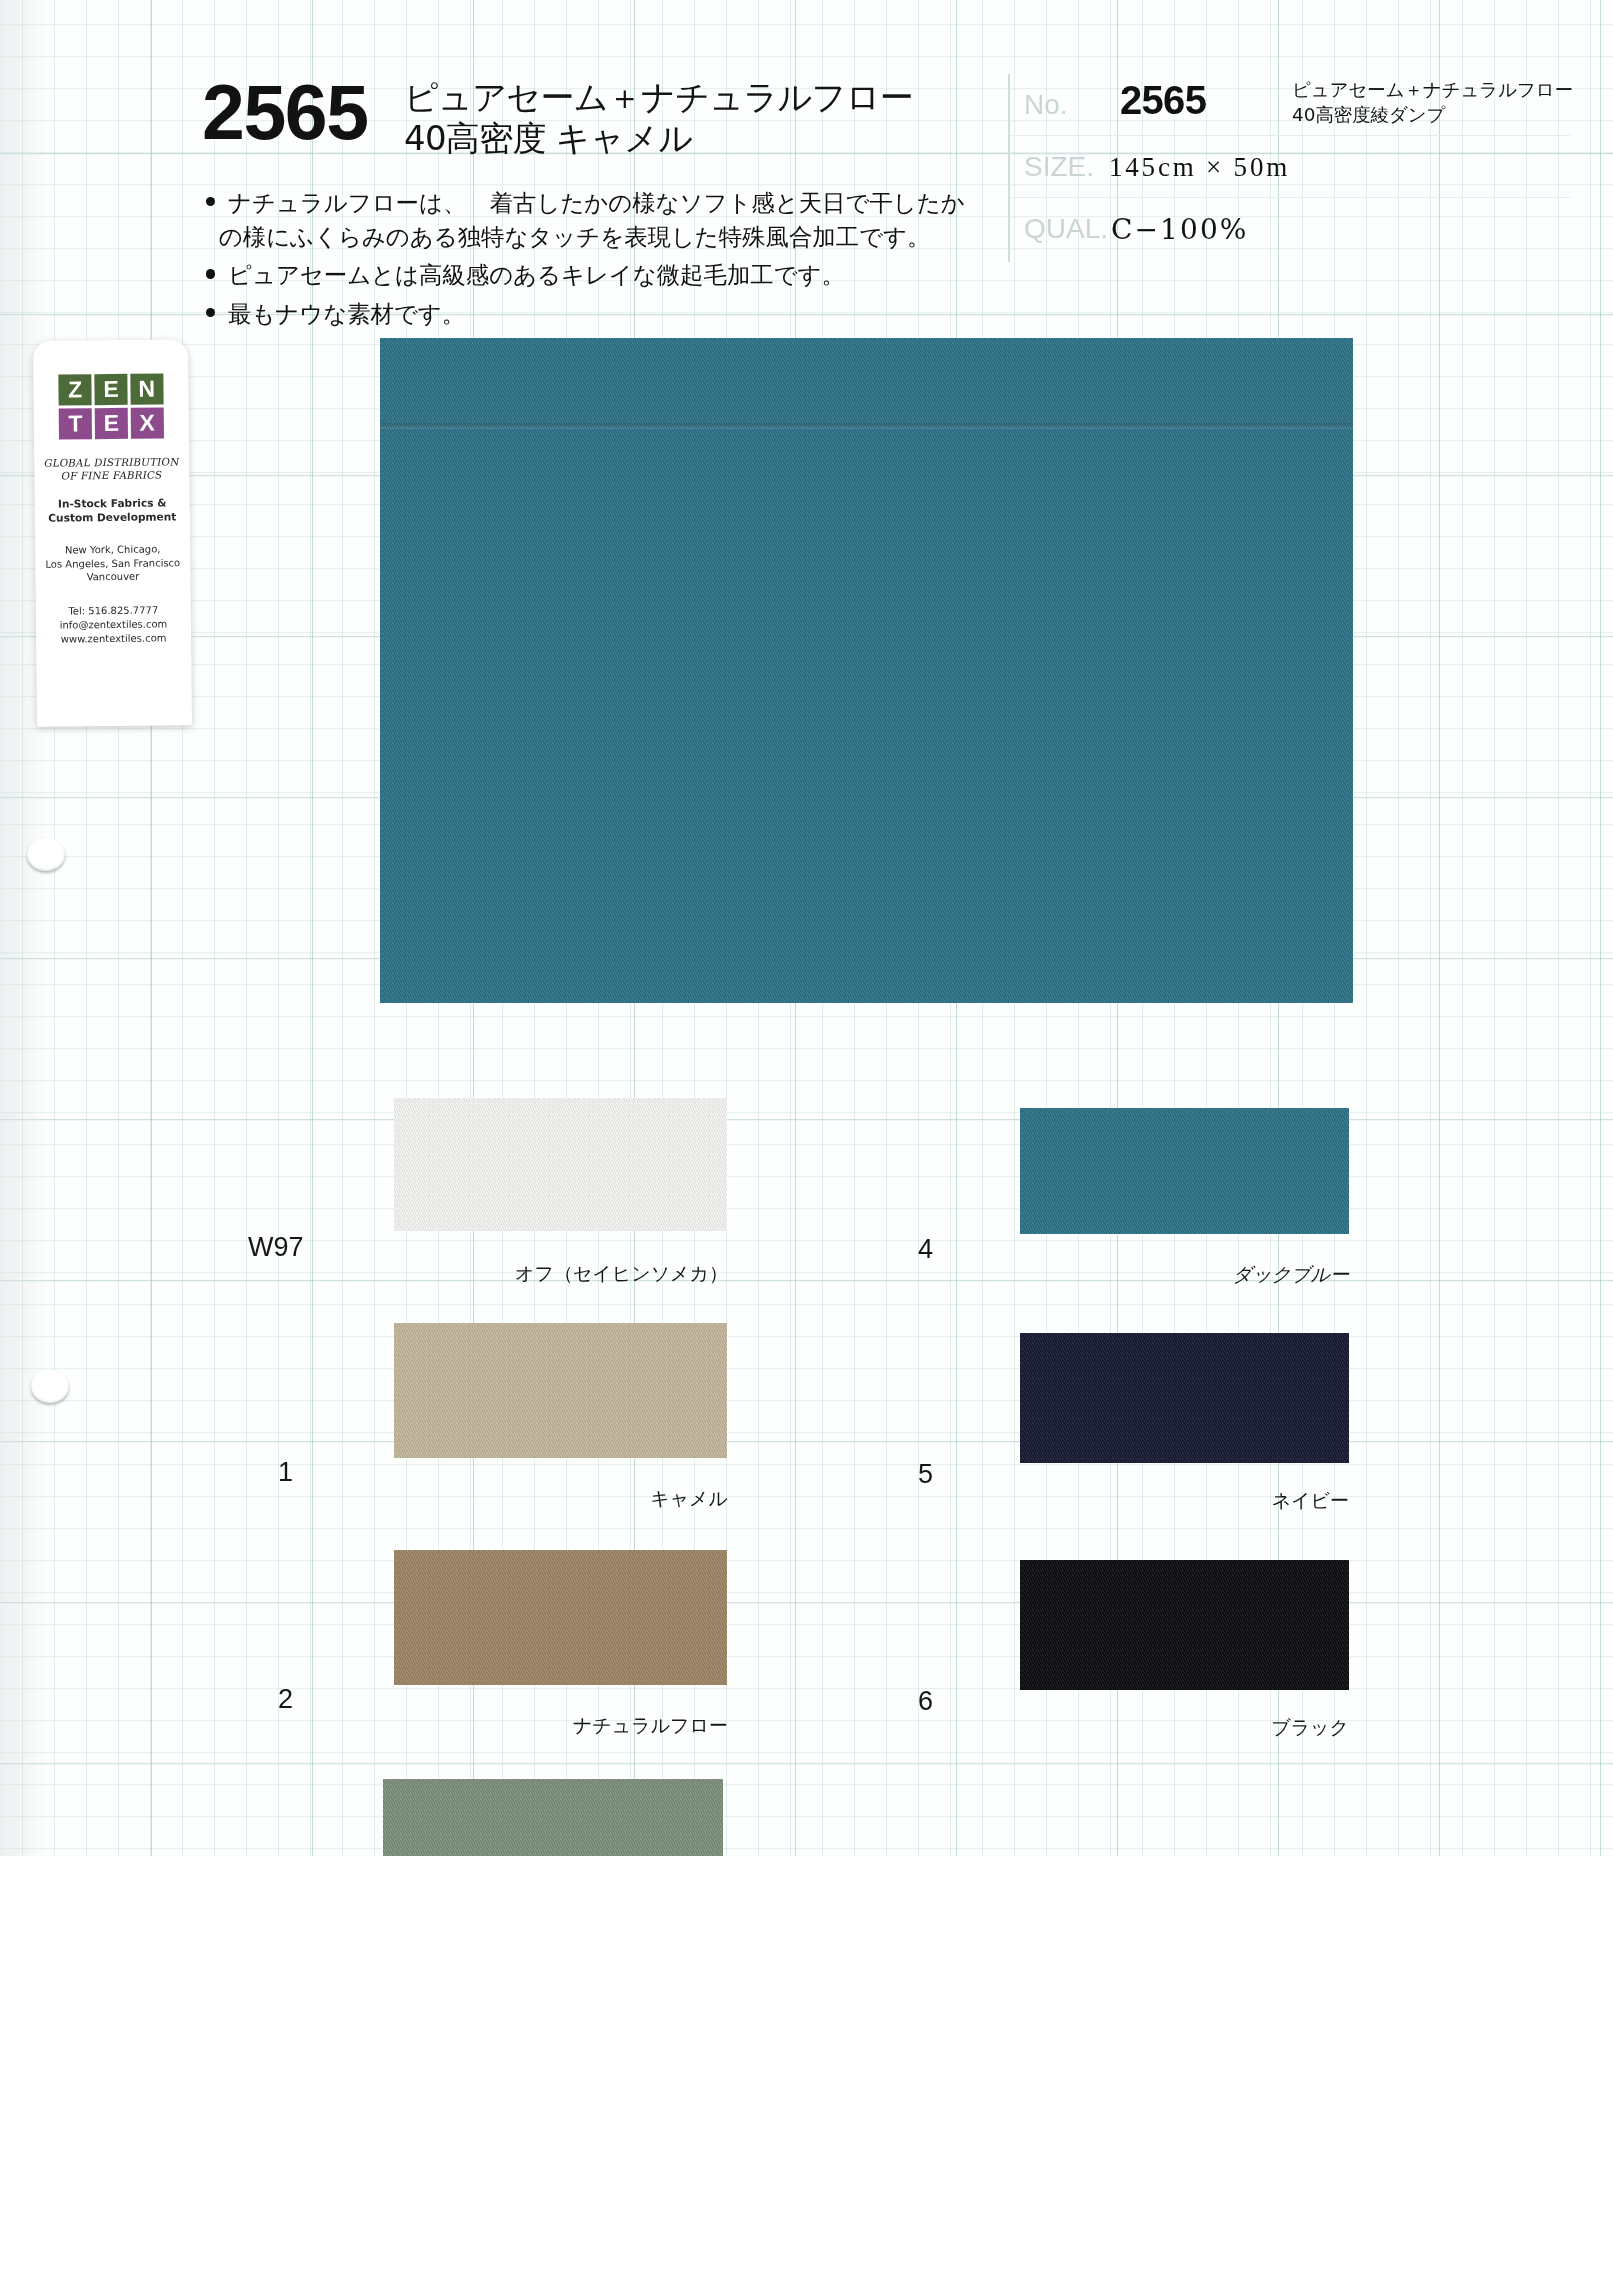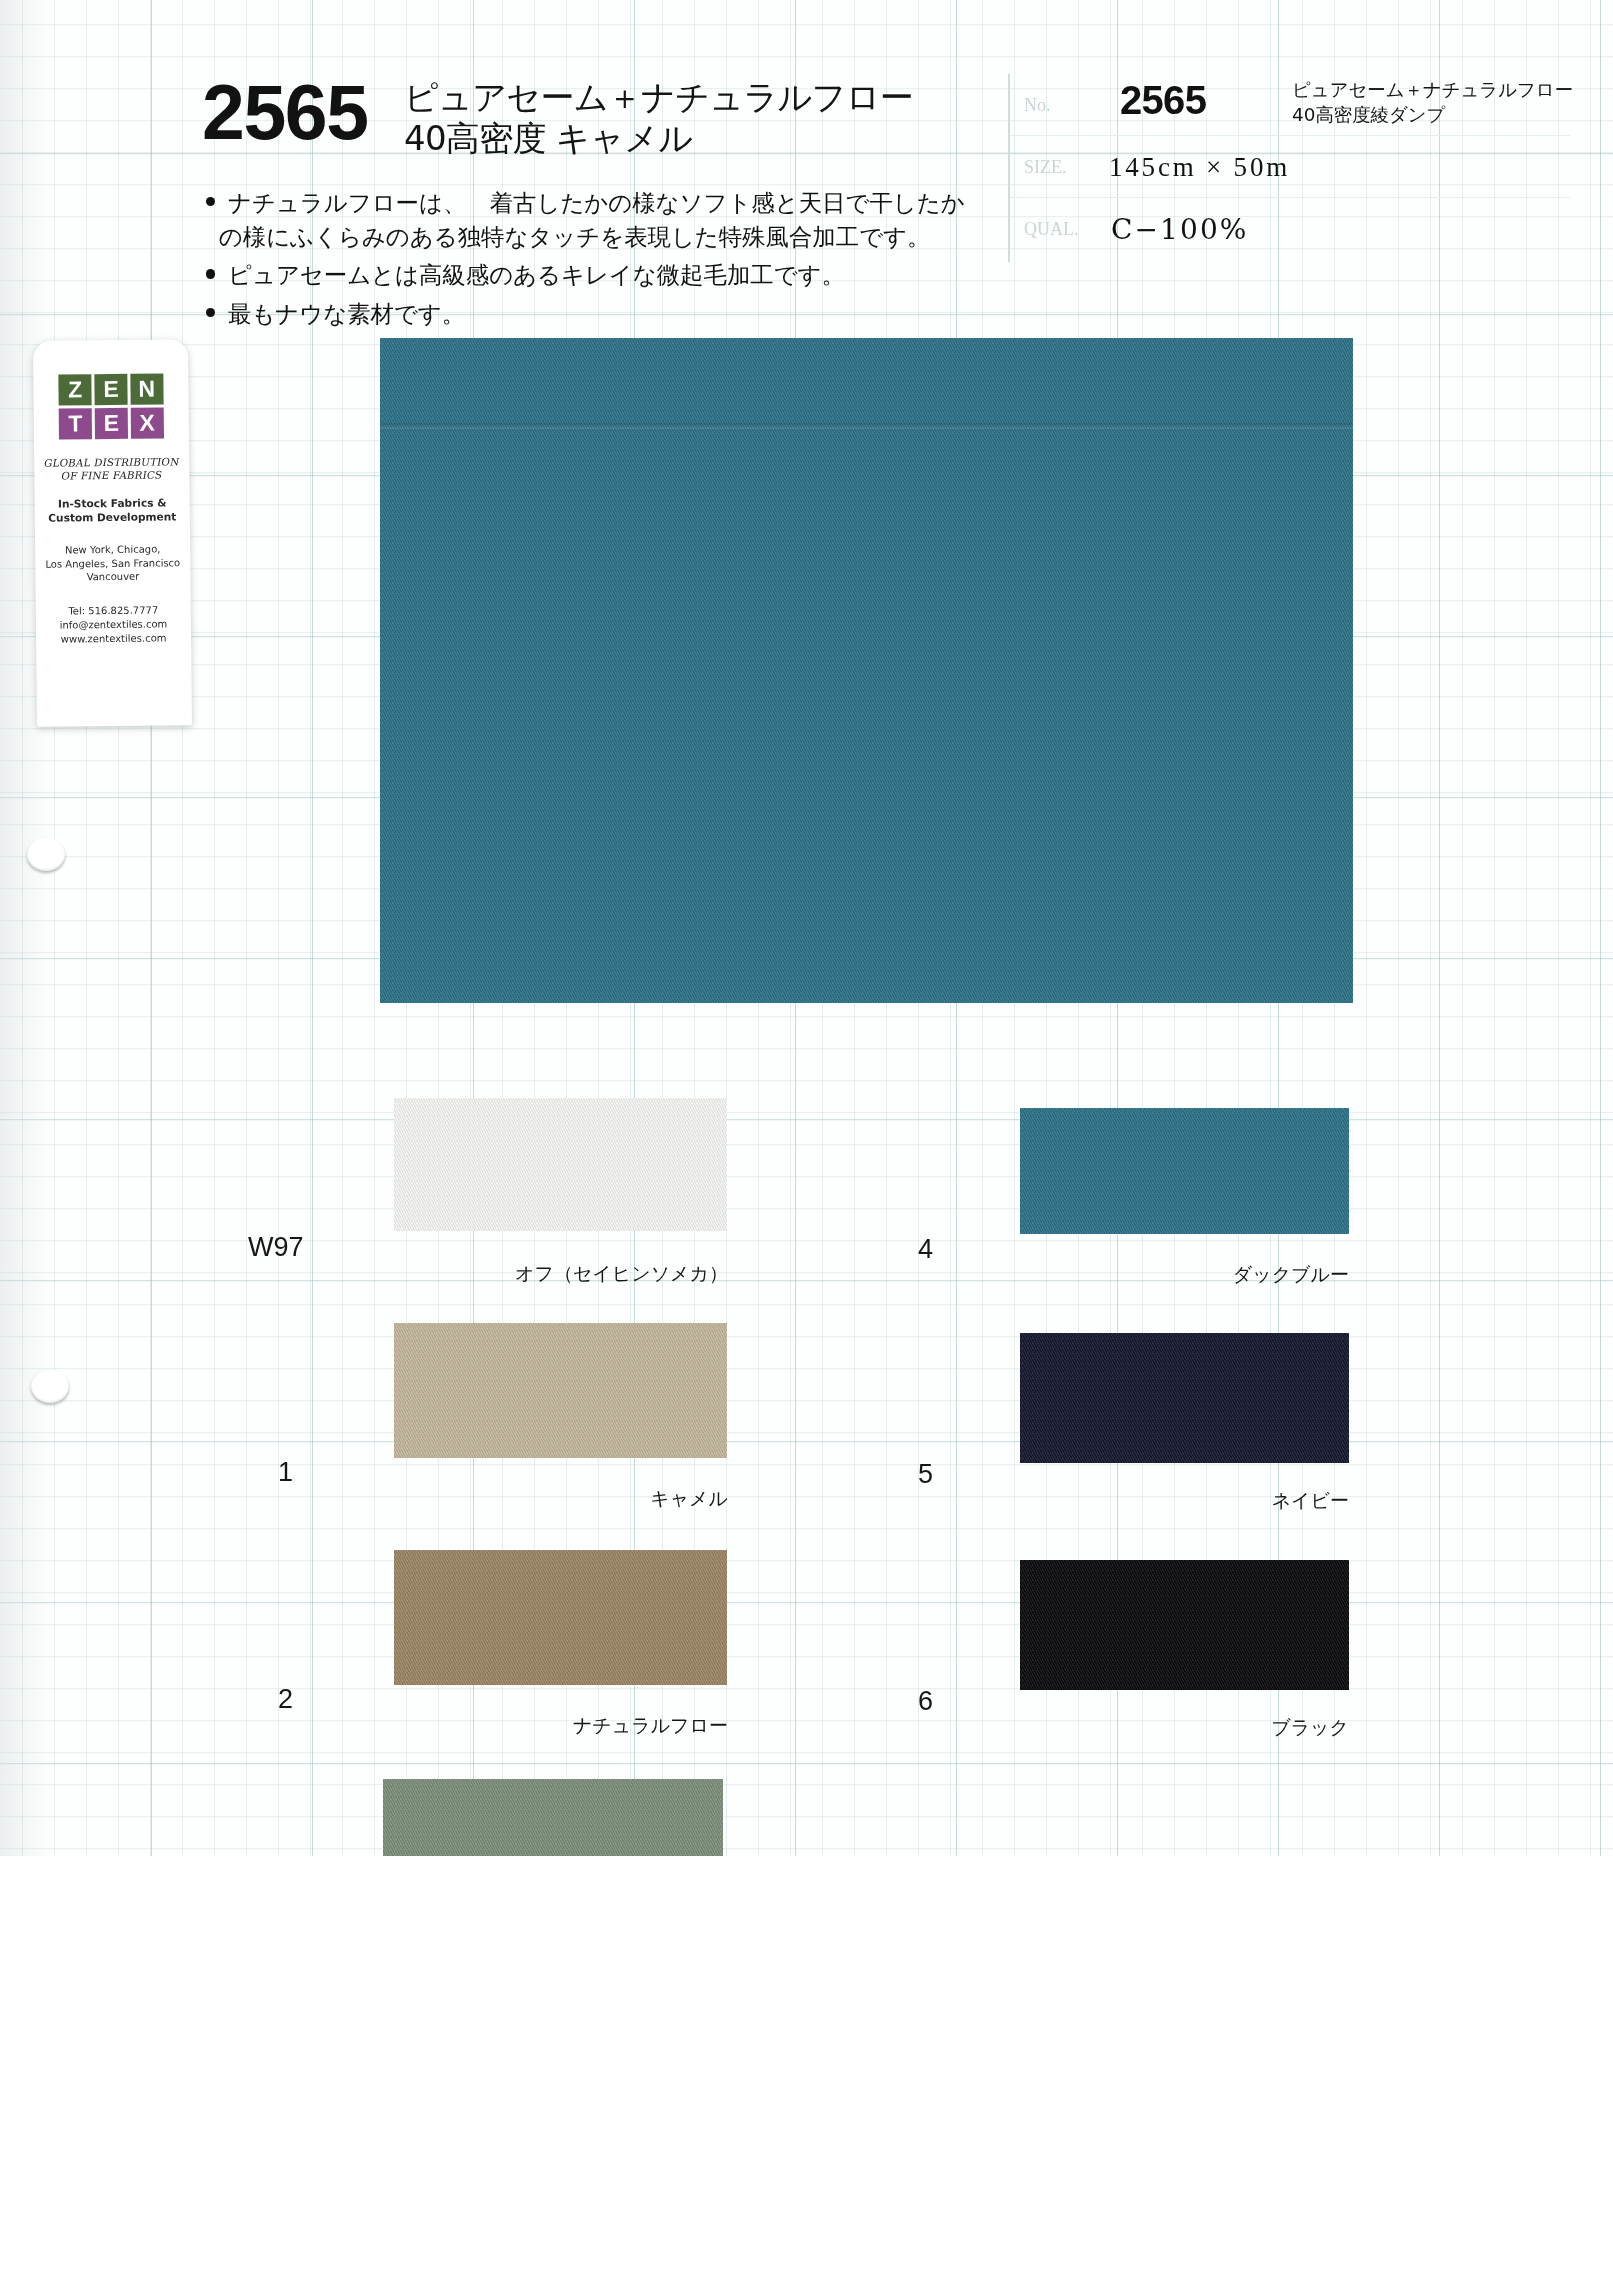--- a/index.html
+++ b/index.html
@@ -82,22 +82,22 @@
     background:rgba(255,255,255,.0);
   }
   .spec-row{
     position:relative;height:62px;
     border-bottom:1.4px solid #e4eeed;
     box-sizing:border-box;
   }
   .spec-row:last-child{border-bottom:none;}
   .spec-label{
     position:absolute;left:14px;top:50%;transform:translateY(-50%);
-    font-size:18px;color:#c9d6d5;letter-spacing:0px;
-    font-family:Liberation Serif, serif;
+    font-size:28px;color:#c9d6d5;letter-spacing:0px;
+    font-family:Liberation Sans, sans-serif;
   }
   #spec-no-value{
     position:absolute;left:110px;top:4.3px;
     font-family:"Liberation Sans",sans-serif;
     font-weight:bold;font-size:40px;color:#111;letter-spacing:-0.7px;
   }
   #spec-no-desc{
     position:absolute;left:282px;top:4.3px;width:284px;
     font-family:"DejaVu Sans",sans-serif;
     font-size:18.4px;line-height:1.32;color:#141414;
@@ -375,21 +375,21 @@
   <div class="swatch pink-sm" style="left:383px;top:1779px;width:340px;height:136px;">
     <div class="cloth" style="background-color: rgb(125, 143, 123);"></div>
   </div>
   <div class="sw-num" style="left:278px;top:1913px;">3</div>
   <div class="sw-name" style="left:444px;top:1942px;width:284px;">ミリタリーグリーン</div>
 
   <div class="swatch pink-sm" style="left:1020px;top:1108px;width:329px;height:126px;">
     <div class="cloth" style="background-color: rgb(46, 114, 136);"></div>
   </div>
   <div class="sw-num" style="left:918px;top:1234px;">4</div>
-  <div class="sw-name" style="left:1065px;top:1262px;width:284px;">ダックブルー</div>
+  <div class="sw-name" style="left:1065px;top:1262px;width:284px;font-style:italic;">ダックブルー</div>
 
   <div class="swatch pink-sm" style="left:1020px;top:1333px;width:329px;height:130px;">
     <div class="cloth" style="background-color: rgb(23, 26, 48);"></div>
   </div>
   <div class="sw-num" style="left:918px;top:1459px;">5</div>
   <div class="sw-name" style="left:1065px;top:1488px;width:284px;">ネイビー</div>
 
   <div class="swatch pink-sm" style="left:1020px;top:1560px;width:329px;height:130px;">
     <div class="cloth" style="background-color: rgb(13, 13, 15);"></div>
   </div>

